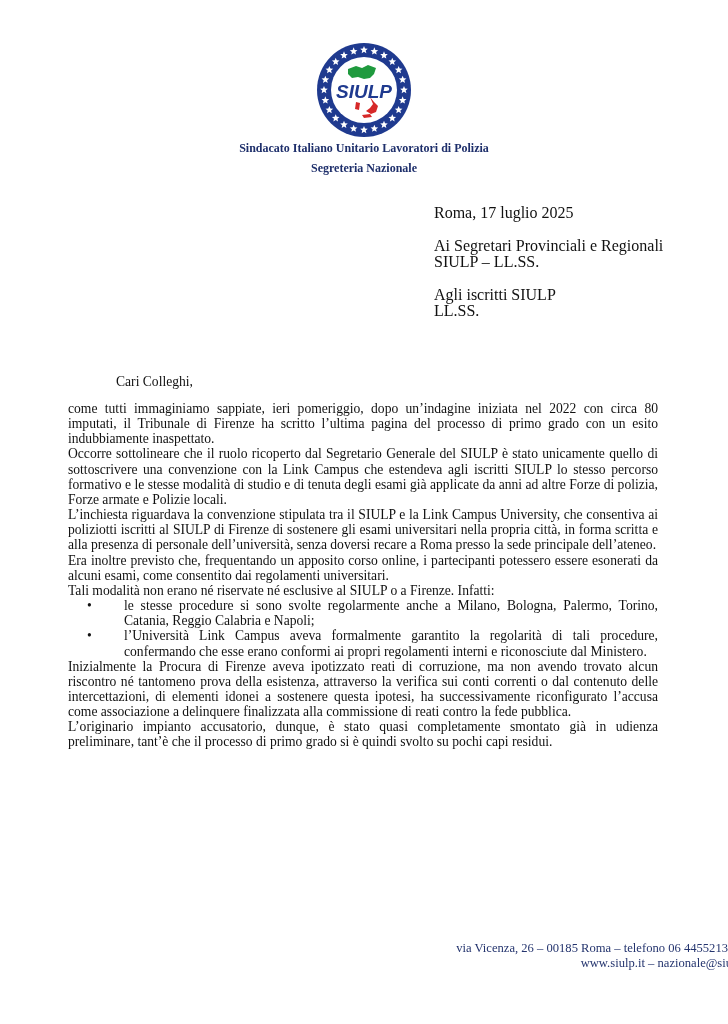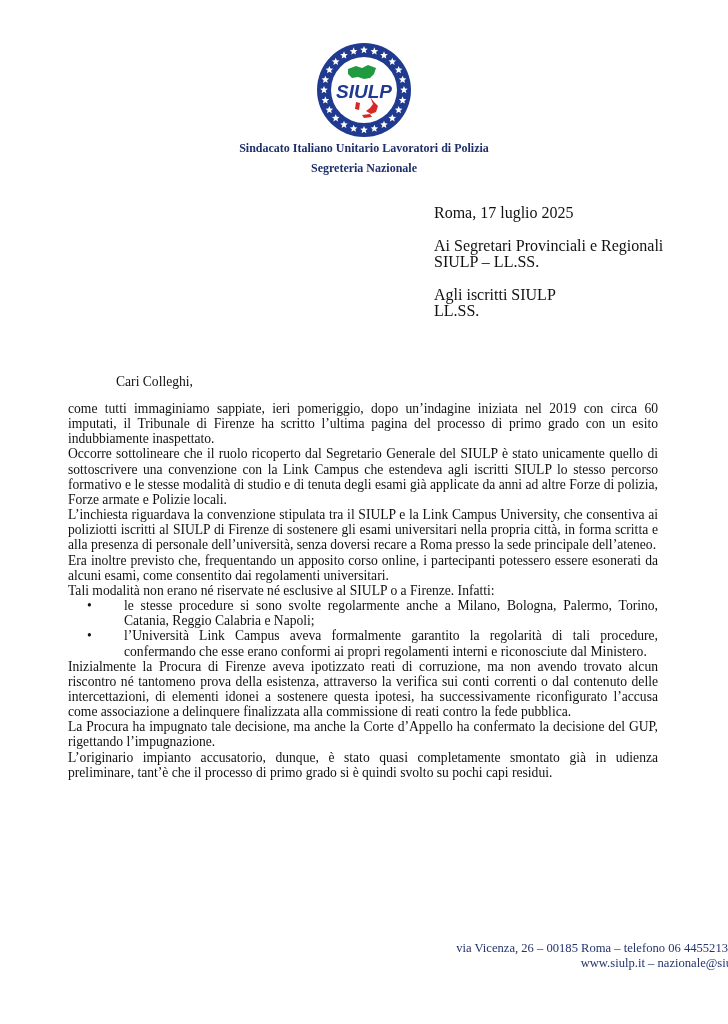--- a/index.html
+++ b/index.html
@@ -141,34 +141,33 @@
 
 <div class="addr date">Roma, 17 luglio 2025</div>
 <div class="addr r1a">Ai Segretari Provinciali e Regionali</div>
 <div class="addr r1b">SIULP – LL.SS.</div>
 <div class="addr r2a">Agli iscritti SIULP</div>
 <div class="addr r2b">LL.SS.</div>
 
 <div class="salutation">Cari Colleghi,</div>
 
 <div class="body-text">
-  <p>come tutti immaginiamo sappiate, ieri pomeriggio, dopo un’indagine iniziata nel 2019 con circa 60 imputati, il Tribunale di Firenze ha scritto l’ultima pagina del processo di primo grado con un esito indubbiamente inaspettato.</p>
+  <p>come tutti immaginiamo sappiate, ieri pomeriggio, dopo un’indagine iniziata nel 2022 con circa 80 imputati, il Tribunale di Firenze ha scritto l’ultima pagina del processo di primo grado con un esito indubbiamente inaspettato.</p>
   <p>Occorre sottolineare che il ruolo ricoperto dal Segretario Generale del SIULP è stato unicamente quello di sottoscrivere una convenzione con la Link Campus che estendeva agli iscritti SIULP lo stesso percorso formativo e le stesse modalità di studio e di tenuta degli esami già applicate da anni ad altre Forze di polizia, Forze armate e Polizie locali.</p>
   <p>L’inchiesta riguardava la convenzione stipulata tra il SIULP e la Link Campus University, che consentiva ai poliziotti iscritti al SIULP di Firenze di sostenere gli esami universitari nella propria città, in forma scritta e alla presenza di personale dell’università, senza doversi recare a Roma presso la sede principale dell’ateneo.</p>
   <p>Era inoltre previsto che, frequentando un apposito corso online, i partecipanti potessero essere esonerati da alcuni esami, come consentito dai regolamenti universitari.</p>
   <p>Tali modalità non erano né riservate né esclusive al SIULP o a Firenze. Infatti:</p>
   <ul>
     <li>
       <span class="bullet">•</span>
       <span>le stesse procedure si sono svolte regolarmente anche a Milano, Bologna, Palermo, Torino, Catania, Reggio Calabria e Napoli;</span>
     </li>
     <li>
       <span class="bullet">•</span>
       <span>l’Università Link Campus aveva formalmente garantito la regolarità di tali procedure, confermando che esse erano conformi ai propri regolamenti interni e riconosciute dal Ministero.</span>
     </li>
   </ul>
   <p>Inizialmente la Procura di Firenze aveva ipotizzato reati di corruzione, ma non avendo trovato alcun riscontro né tantomeno prova della esistenza, attraverso la verifica sui conti correnti o dal contenuto delle intercettazioni, di elementi idonei a sostenere questa ipotesi, ha successivamente riconfigurato l’accusa come associazione a delinquere finalizzata alla commissione di reati contro la fede pubblica.</p>
-  <p>La Procura ha impugnato tale decisione, ma anche la Corte d’Appello ha confermato la decisione del GUP, rigettando l’impugnazione.</p>
   <p>L’originario impianto accusatorio, dunque, è stato quasi completamente smontato già in udienza preliminare, tant’è che il processo di primo grado si è quindi svolto su pochi capi residui.</p>
 </div>
 
 <div class="footer f1">via Vicenza, 26 – 00185 Roma – telefono 06 4455213</div>
 <div class="footer f2">www.siulp.it – nazionale@siulp.it</div>
 
 </body></html>

